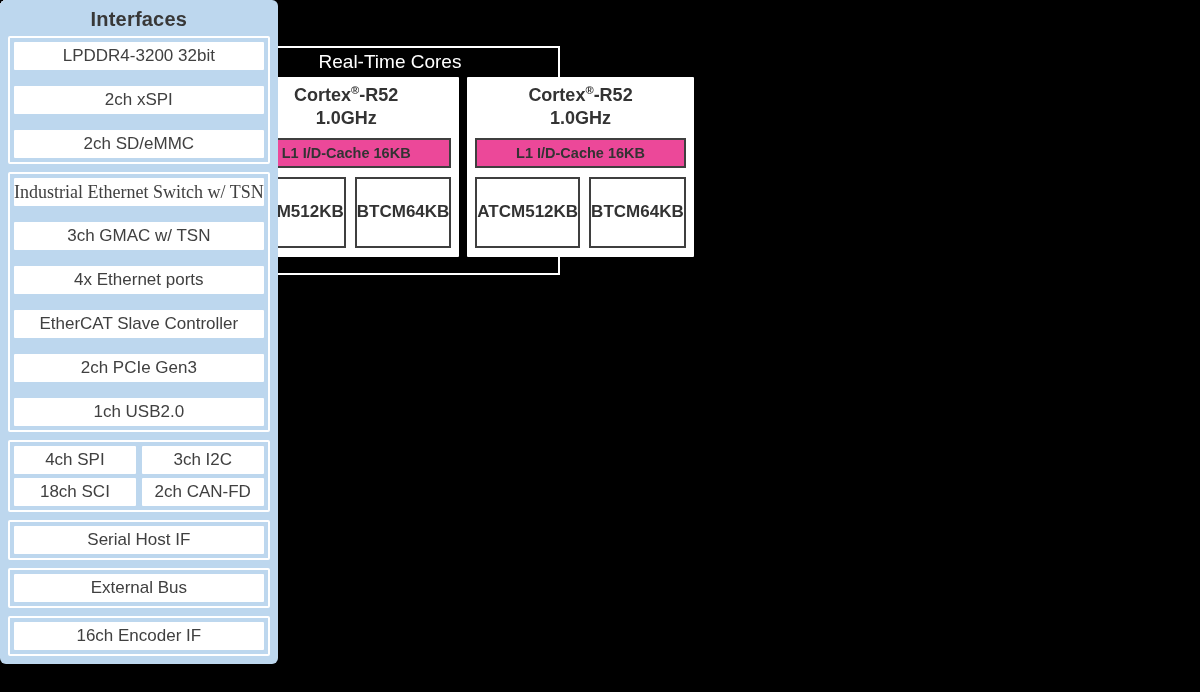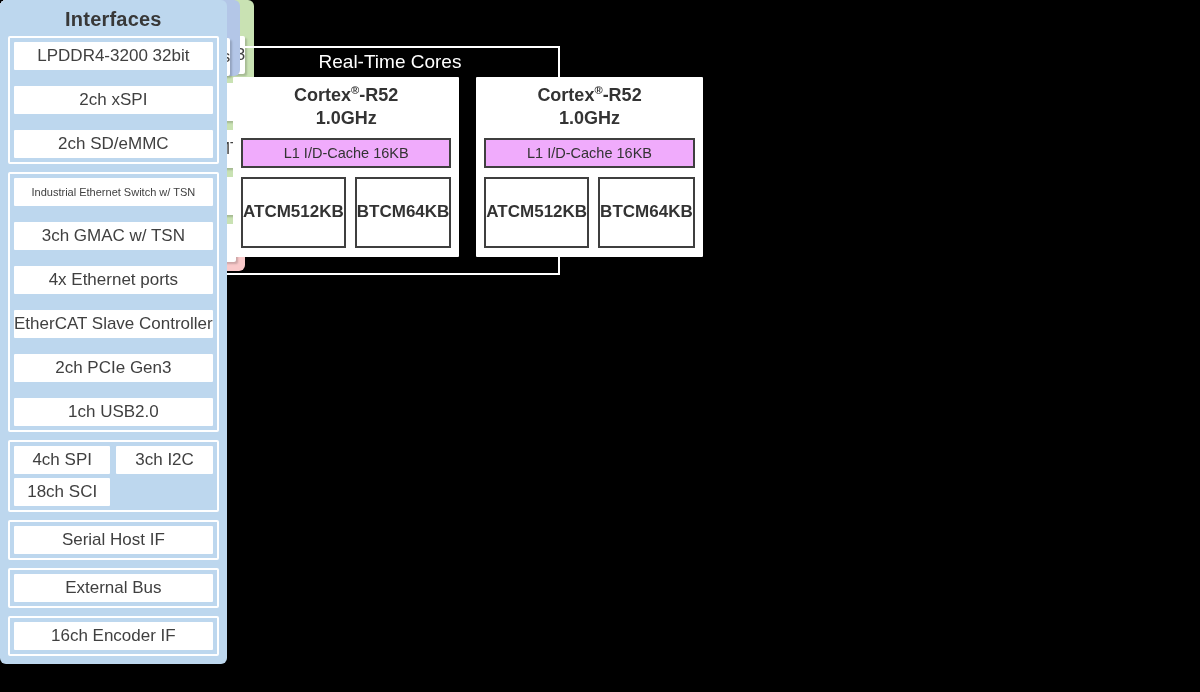--- a/index.html
+++ b/index.html
@@ -30,40 +30,40 @@
   
   #cpu .block-title { color:#fff; padding-top:6px; }
   .subblock { position:absolute; border:2px solid #fff; top:46px; height:229px; }
   .subblock-title { color:#fff; font-size:19px; text-align:center; padding:3px 0 2px; white-space:nowrap; }
   #app-cores { left:18px;  width:189px; }
   #rt-cores  { left:220px; width:340px; }
   .corebox { background:#fff; border-radius:1px; margin:2px 11px 11px; padding:7px 9px 9px;
              height:180px; display:flex; flex-direction:column; }
   .core-name { font-weight:bold; font-size:18px; color:#333; text-align:center; line-height:1.25; white-space:nowrap; }
   .core-name sup { font-size:62%; }
-  .minibox { border:2px solid #3f3f3f; background:#f0abfc; font-weight:normal; font-size:15px; color:#333;
+  .minibox { border:2px solid #3f3f3f; background:#ec4899; font-weight:bold; font-size:15px; color:#333;
              display:flex; align-items:center; justify-content:center; height:30px; margin-top:9px; white-space:nowrap; }
-  .rt-pair { display:flex; gap:17px; margin:2px 11px 11px; height:180px; }
+  .rt-pair { display:flex; gap:8px; margin:2px 11px 11px; height:180px; }
   .rt-core { background:#fff; border-radius:1px; flex:1; padding:7px 8px 9px; display:flex; flex-direction:column; }
   .rt-core .minibox { font-size:14.5px; }
   .tcm-row { display:flex; gap:9px; margin-top:9px; flex:1; }
   .tcm { flex:1; border:2px solid #3f3f3f; display:flex; flex-direction:row; align-items:center; justify-content:center;
          font-weight:bold; font-size:17px; color:#333; line-height:1.3; }
 
   
   #memory .row { margin:2px 12px 0; }
   #hmi .row { margin:2px 10px 0; }
 
   
   #interfaces { padding:0 8px; }
   .igroup { border:2px solid #fff; border-radius:2px; padding:4px; margin-bottom:8px; }
   .irow { background:#fff; border-radius:1px; height:28px; display:flex; align-items:center; justify-content:center;
           font-size:17px; color:#404040; }
   .irow + .irow { margin-top:16px; }
-  .irow.small { font-size:11px; }
+  .irow.small { font-size:18px;font-family:Liberation Serif, serif; }
   .igrid { display:grid; grid-template-columns:1fr 1fr; gap:4px 6px; }
   .igrid .irow + .irow { margin-top:0; }
 </style>
 </head>
 <body>
 
 <div id="canvas">
 
   <div id="system" class="block">
     <div class="block-title">System</div>
@@ -185,20 +185,21 @@
       <div class="irow">4x Ethernet ports</div>
       <div class="irow">EtherCAT Slave Controller</div>
       <div class="irow">2ch PCIe Gen3</div>
       <div class="irow">1ch USB2.0</div>
     </div>
 
     <div class="igroup igrid">
       <div class="irow">4ch SPI</div>
       <div class="irow">3ch I2C</div>
       <div class="irow">18ch SCI</div>
+      <div class="irow">2ch CAN-FD</div>
     </div>
 
     <div class="igroup">
       <div class="irow">Serial Host IF</div>
     </div>
     <div class="igroup">
       <div class="irow">External Bus</div>
     </div>
     <div class="igroup">
       <div class="irow">16ch Encoder IF</div>

